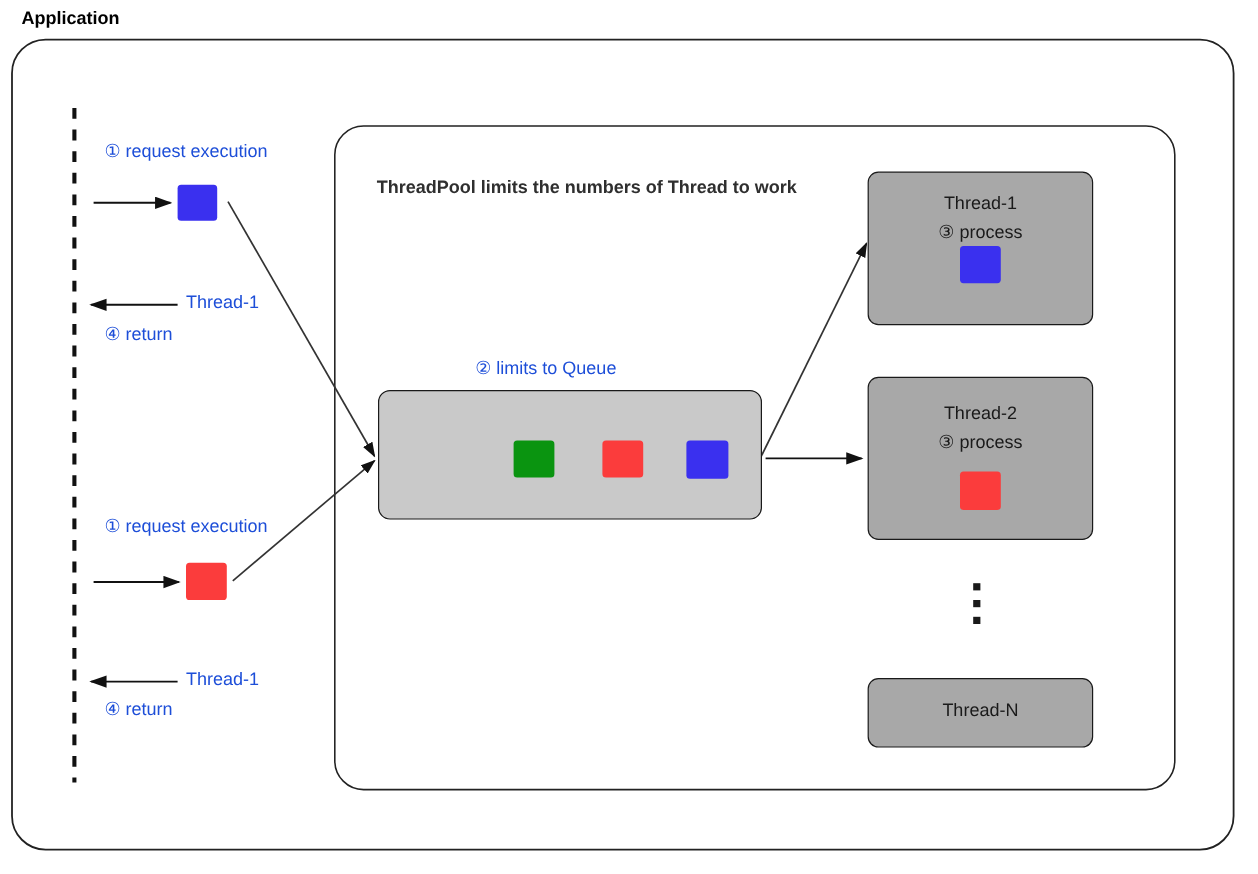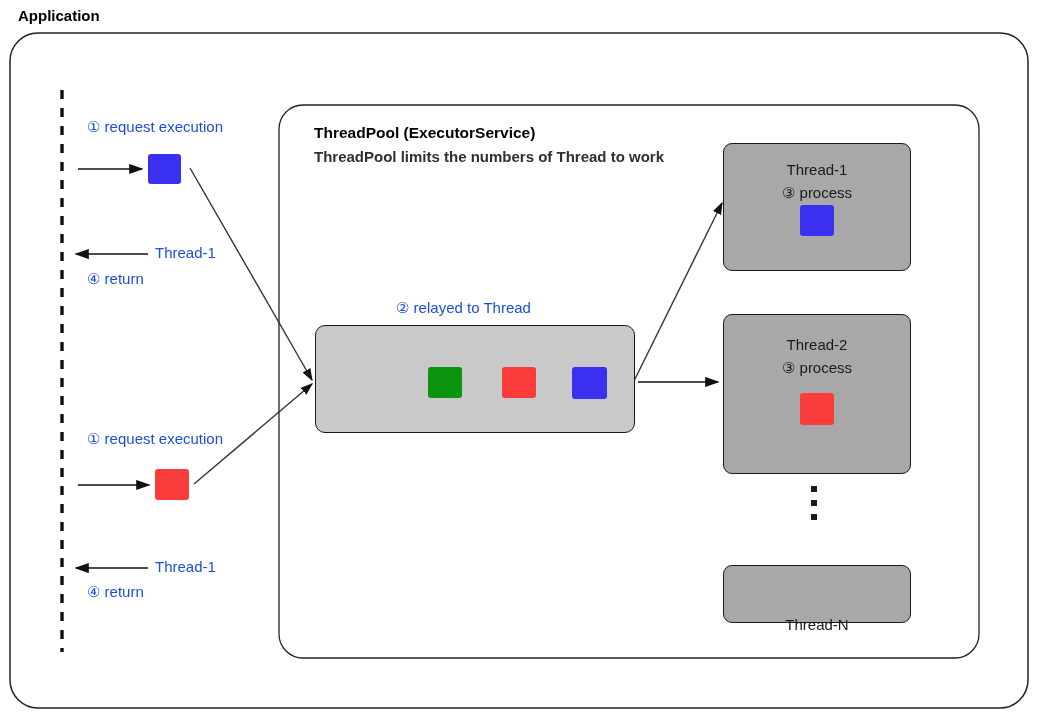--- a/index.html
+++ b/index.html
@@ -82,36 +82,36 @@
   #sq-t2    { left: 800px; top: 393px; width: 34px; height: 32px; }
 
   .thread-box {
     position: absolute;
     background: #a8a8a8;
     border: 1.4px solid #1a1a1a;
     border-radius: 9px;
     box-sizing: border-box;
   }
   #thread-1 { left: 723px; top: 143px; width: 188px; height: 128px; }
-  #thread-2 { left: 723px; top: 314px; width: 188px; height: 160px; }
+  #thread-2 { left: 723px; top: 314px; width: 188px; height: 136px; }
   #thread-n { left: 723px; top: 565px; width: 188px; height: 58px; }
 
   .thread-text {
     position: absolute;
     left: 0;
     right: 0;
     text-align: center;
     font-size: 15px;
     color: #1a1a1a;
   }
   .t-name-1 { top: 17px; }
   .t-proc-1 { top: 40px; }
   .t-name-2 { top: 21px; }
   .t-proc-2 { top: 44px; }
-  .t-name-n { top: 18px; margin-top: 32px; }
+  .t-name-n { top: 18px; }
 
   #queue-box {
     position: absolute;
     left: 315px;
     top: 325px;
     width: 320px;
     height: 108px;
     background: #c9c9c9;
     border: 1.6px solid #1a1a1a;
     border-radius: 10px;
@@ -165,35 +165,34 @@
 
     <line x1="638" y1="382" x2="718" y2="382" stroke="#111111" stroke-width="1.6" marker-end="url(#arrowhead)"></line>
 
     <line x1="148" y1="254" x2="76" y2="254" stroke="#111111" stroke-width="1.6" marker-end="url(#arrowhead)"></line>
 
     <line x1="148" y1="568" x2="76" y2="568" stroke="#111111" stroke-width="1.6" marker-end="url(#arrowhead)"></line>
   </svg>
 
   <div class="lbl" id="app-title">Application</div>
 
-  <div class="lbl" id="pool-title">ThreadPool (ExecutorService)</div>
   <div class="lbl" id="pool-sub">ThreadPool limits the numbers of Thread to work</div>
 
   <div class="lbl" id="req1-label">① request execution</div>
   <div class="lbl" id="req2-label">① request execution</div>
 
   <div class="lbl" id="ret1-name">Thread-1</div>
   <div class="lbl" id="ret1-label">④ return</div>
   <div class="lbl" id="ret2-name">Thread-1</div>
   <div class="lbl" id="ret2-label">④ return</div>
 
   <div class="task-sq sq-blue" id="sq-req1"></div>
   <div class="task-sq sq-red" id="sq-req2"></div>
 
-  <div class="lbl" id="queue-caption">② relayed to Thread</div>
+  <div class="lbl" id="queue-caption">② limits to Queue</div>
   <div id="queue-box"></div>
   <div class="task-sq sq-green" id="sq-q1"></div>
   <div class="task-sq sq-red" id="sq-q2"></div>
   <div class="task-sq sq-blue" id="sq-q3"></div>
 
   <div class="thread-box" id="thread-1">
     <div class="thread-text t-name-1">Thread-1</div>
     <div class="thread-text t-proc-1">③ process</div>
   </div>
   <div class="task-sq sq-blue" id="sq-t1"></div>

